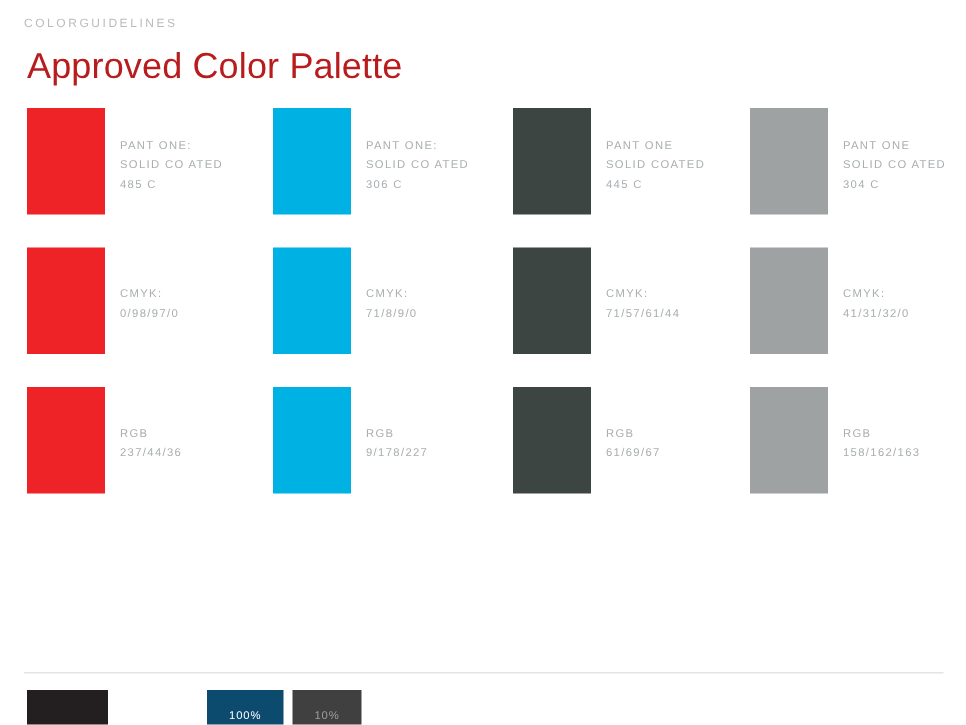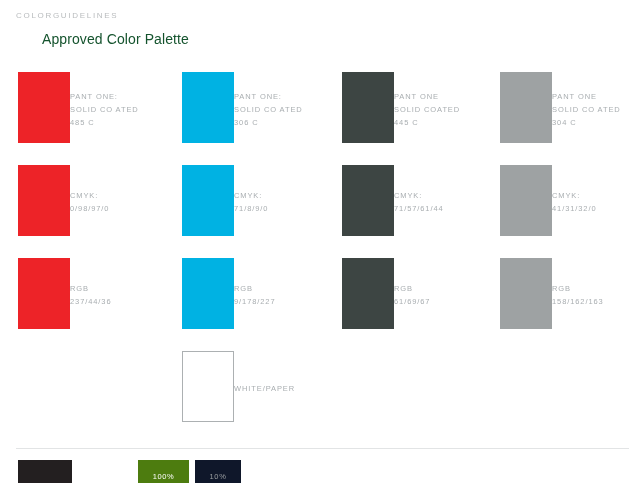--- a/index.html
+++ b/index.html
@@ -30,26 +30,25 @@
     font-size: 8px;
     letter-spacing: 1.7px;
     color: #b9bcbe;
     font-weight: 400;
     white-space: nowrap;
   }
   .page-title {
     position: absolute;
     left: 18px;
     top: 31px;
-    font-size: 14px;
-    color: #14532d;
+    font-size: 24px;
+    color: #b91c1c;
     font-weight: 400;
     letter-spacing: 0.1px;
     white-space: nowrap;
-    margin-left: 24px;
   }
 
   
   .grid {
     position: absolute;
     left: 0;
     top: 72px;
     width: 644px;
   }
   .row {
@@ -66,20 +65,21 @@
     width: 52px;
     height: 71px;
     flex: 0 0 auto;
   }
   .chip.outlined {
     border: 1px solid #acb0b2;
     box-sizing: border-box;
     background: #ffffff;
   }
   .meta {
+    margin-left: 10px;
     padding-top: 18px;
     font-size: 7.5px;
     letter-spacing: 0.9px;
     color: #a9aeb1;
     line-height: 13px;
     white-space: nowrap;
   }
   .meta .line { display: block; }
   .meta.single {
     padding-top: 31px;
@@ -230,37 +230,31 @@
       <div class="cell col3">
         <div class="chip" style="background:#9EA2A3"></div>
         <div class="meta pair">
           <span class="line">RGB</span>
           <span class="line">158/162/163</span>
         </div>
       </div>
     </div>
 
     <div class="row">
-      <div class="cell col1">
-        <div class="chip outlined"></div>
-        <div class="meta single">
-          <span class="line">WHITE/PAPER</span>
-        </div>
-      </div>
     </div>
 
   </div>
 
   <div class="divider"></div>
 
   <div class="strip">
     <div class="strip-chip s0" style="background:#231F20">
       <span class="label-on-dark"></span>
     </div>
-    <div class="strip-chip s1" style="background:#4d7c0f">
+    <div class="strip-chip s1" style="background:#0c4a6e">
       <span class="label-on-dark">100%</span>
     </div>
-    <div class="strip-chip s2" style="background:#0f172a">
+    <div class="strip-chip s2" style="background:#404040">
       <span class="label-on-light">10%</span>
     </div>
   </div>
 
 </div>
 
 </body></html>

